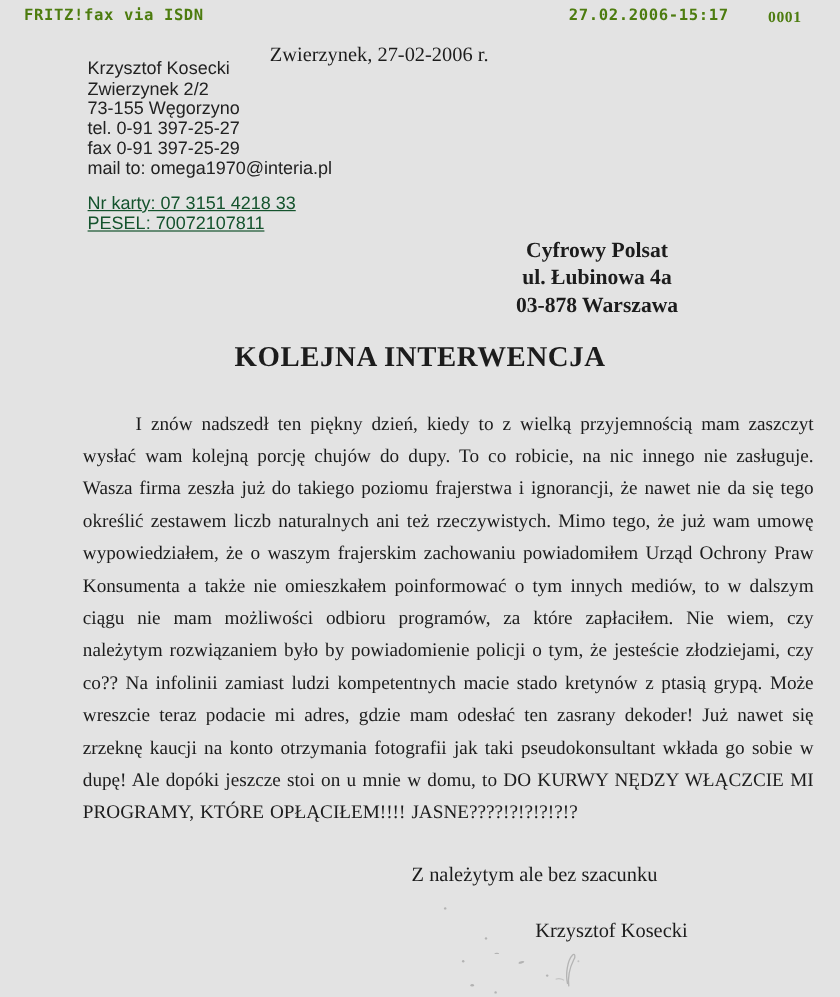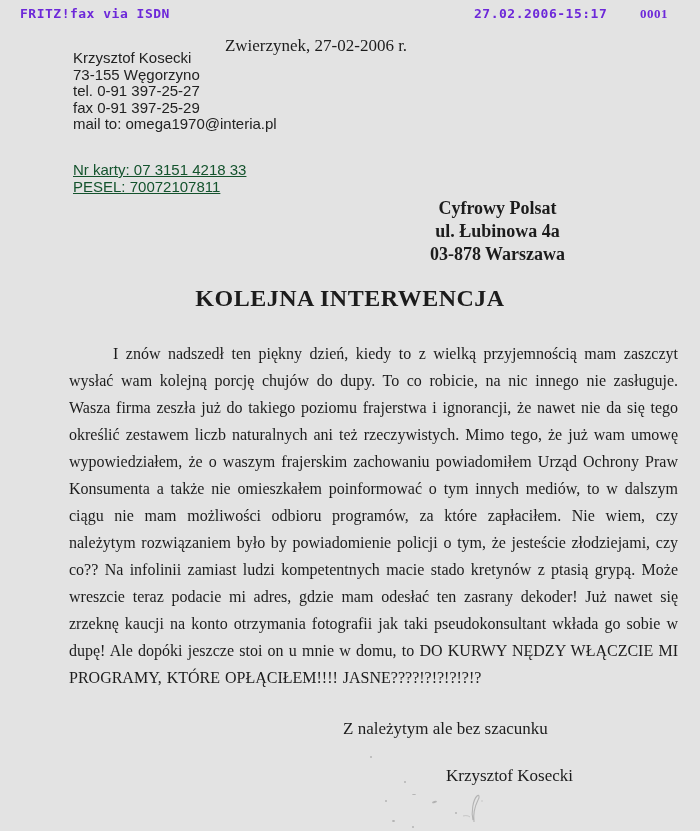--- a/index.html
+++ b/index.html
@@ -19,21 +19,21 @@
   
   .fax-header {
     position: absolute;
     top: 6px;
     left: 0;
     width: 700px;
     height: 20px;
     font-family: "DejaVu Sans Mono", monospace;
     font-weight: bold;
     font-size: 13px;
-    color: #6d28d9;
+    color: #4d7c0f;
     letter-spacing: 0.5px;
   }
   .fax-app     { position: absolute; left: 20px; top: 0; }
   .fax-time    { position: absolute; left: 474px; top: 0; }
   .fax-page    { position: absolute; left: 640px; top: 0; font-family: Liberation Serif, serif; }
 
   
   .dateline {
     position: absolute;
     top: 36px;
@@ -148,20 +148,21 @@
   <div class="fax-header">
     <span class="fax-app">FRITZ!fax via ISDN</span>
     <span class="fax-time">27.02.2006-15:17</span>
     <span class="fax-page">0001</span>
   </div>
 
   <div class="dateline">Zwierzynek, 27-02-2006 r.</div>
 
   <div class="sender-block">
     <div>Krzysztof Kosecki</div>
+    <div>Zwierzynek 2/2</div>
     <div>73-155 Węgorzyno</div>
     <div>tel. 0-91 397-25-27</div>
     <div>fax 0-91 397-25-29</div>
     <div>mail to: omega1970@interia.pl</div>
   </div>
 
   <div class="id-block">
     <div>Nr karty: 07 3151 4218 33</div>
     <div>PESEL: 70072107811</div>
   </div>

